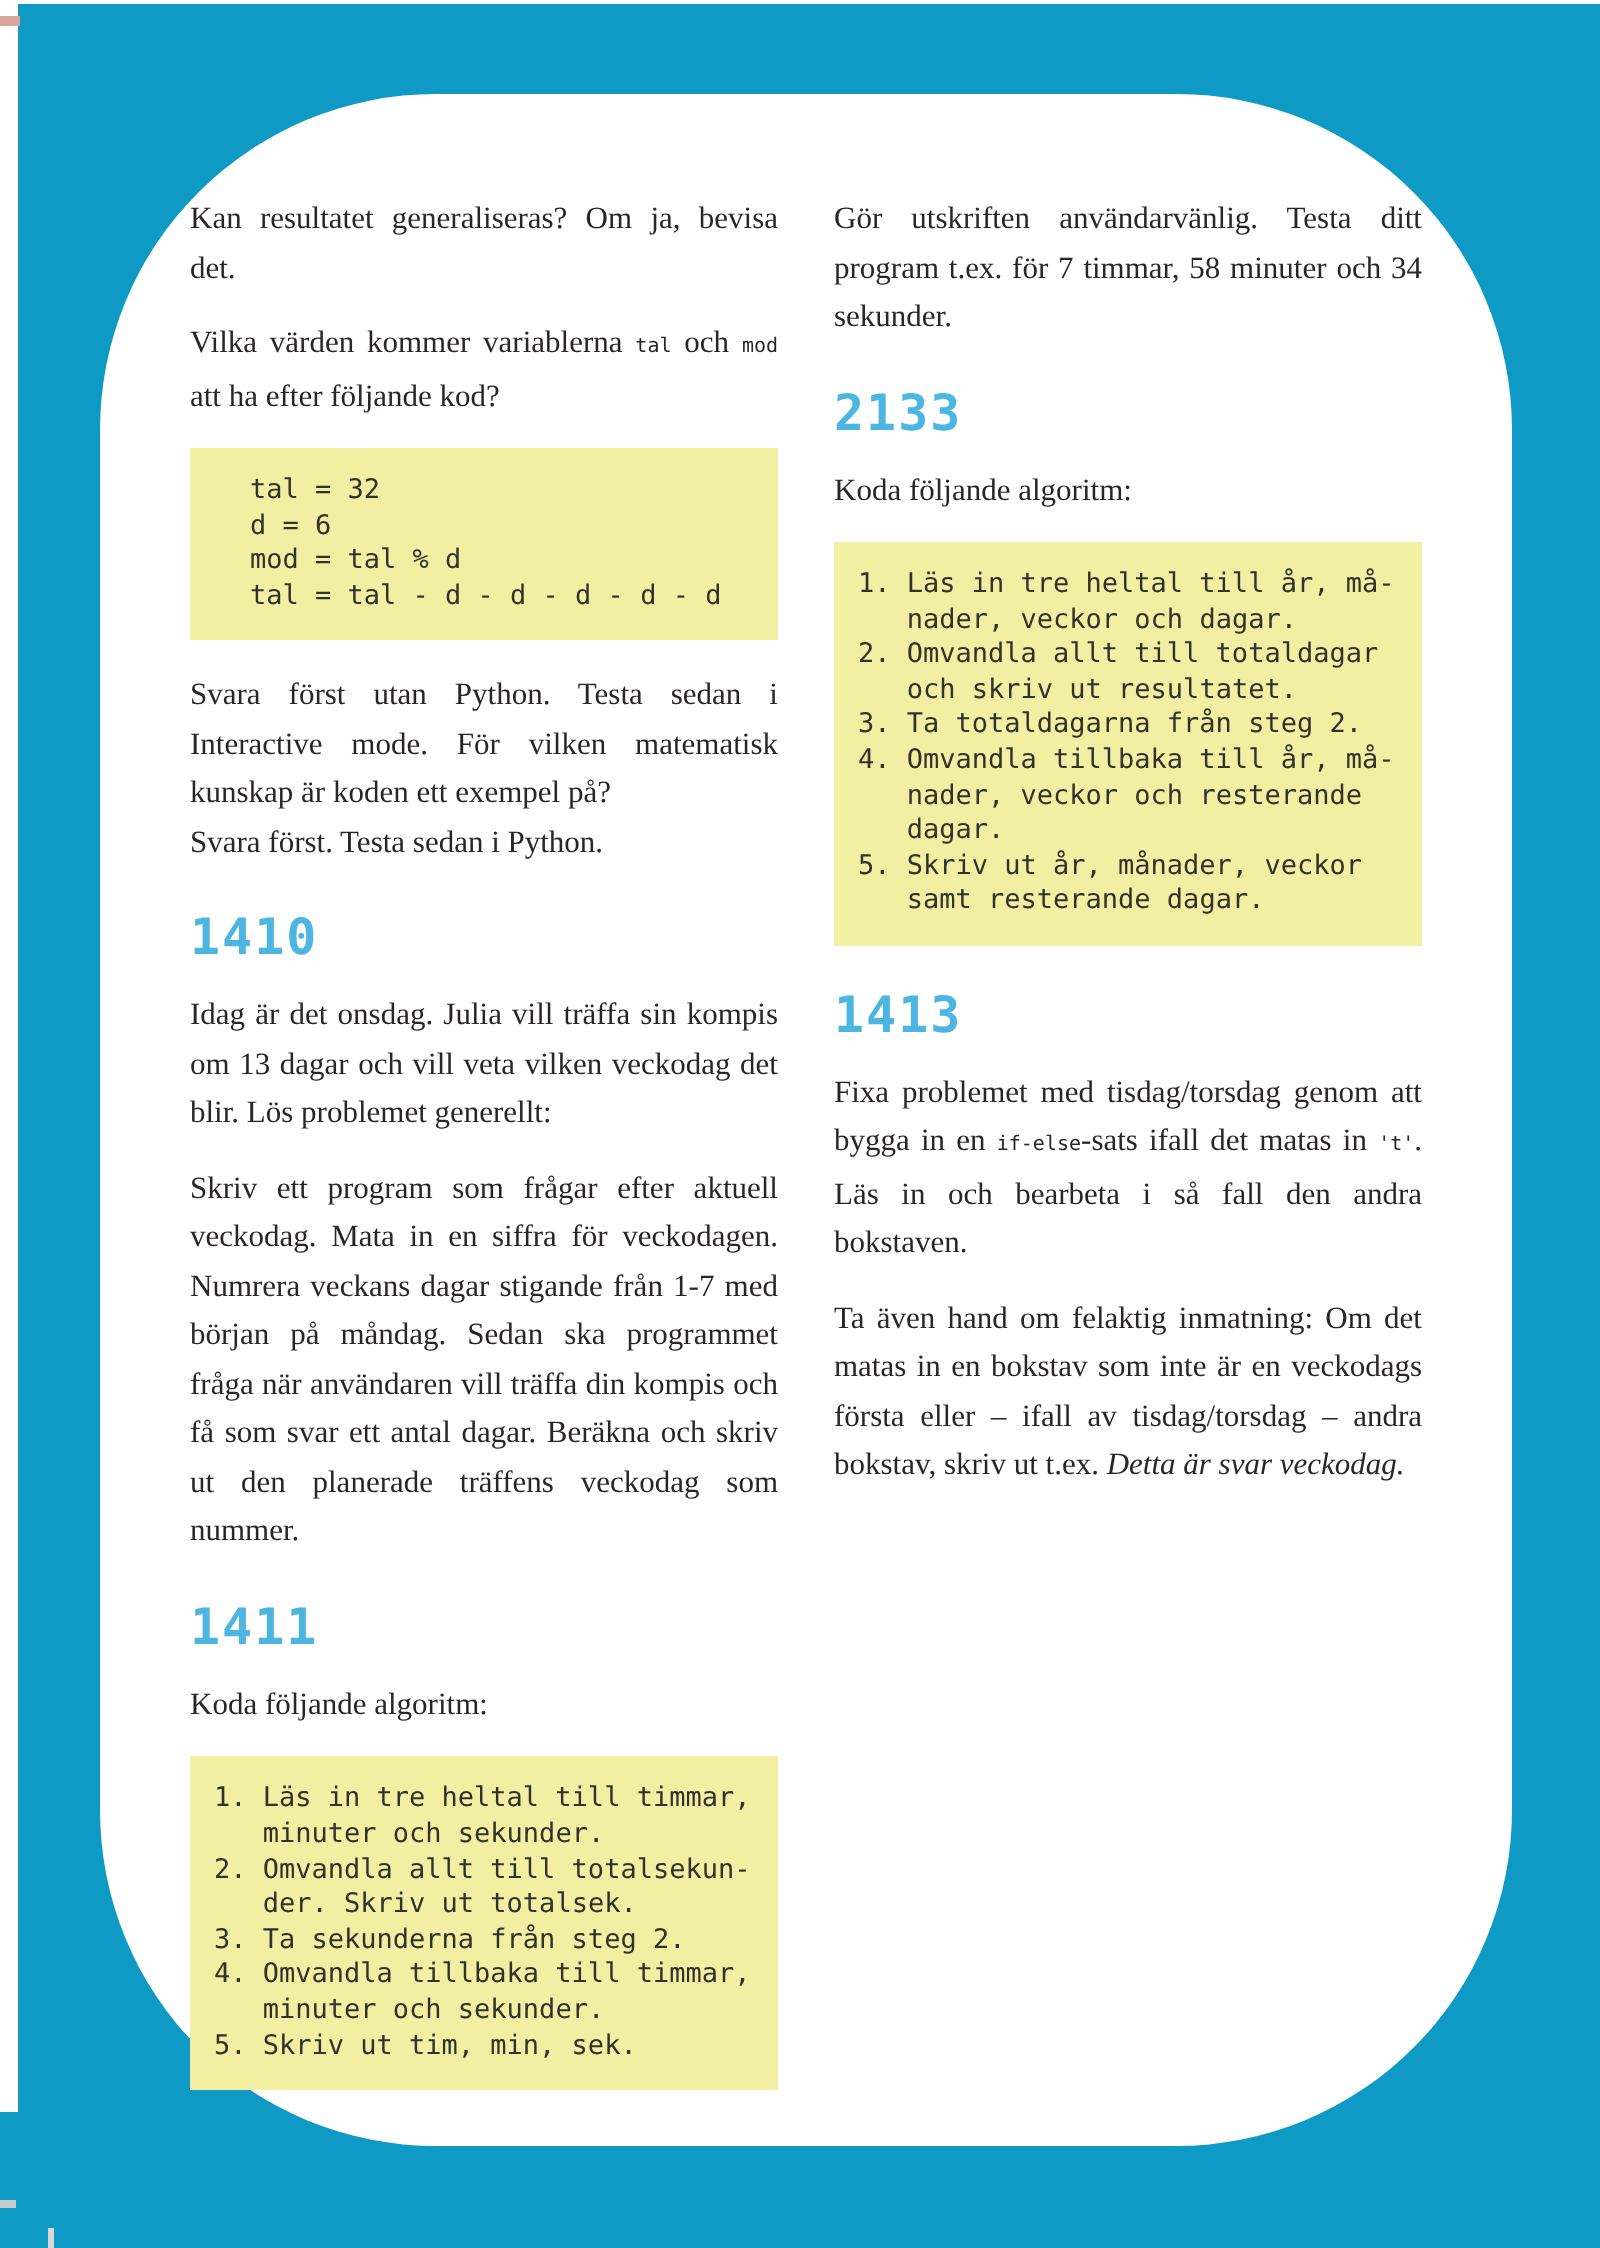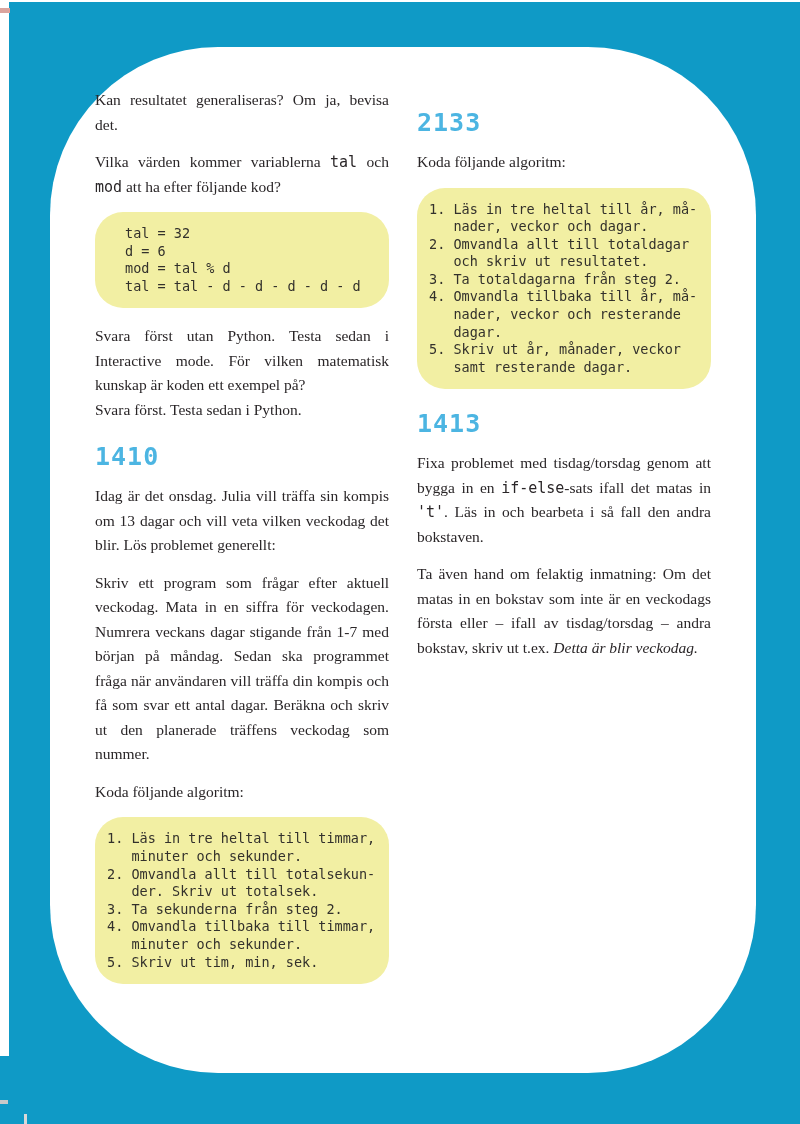--- a/index.html
+++ b/index.html
@@ -26,49 +26,48 @@
     position:absolute;left:0;top:0;width:9px;height:1056px;background:#ffffff;
   }
   .margin-strip-top{
     position:absolute;left:0;top:0;width:800px;height:2px;background:#ffffff;
   }
   .print-mark{position:absolute;}
   .mark-pink{left:0;top:8px;width:10px;height:5px;background:#daa49e;}
   .mark-gray-a{left:0;top:1100px;width:8px;height:4px;background:#c9c9c9;}
   .mark-gray-b{left:24px;top:1114px;width:3px;height:10px;background:#d8d8d8;}
   .columns{
-    position:absolute;left:95px;top:88px;width:616px;
+    position:absolute;left:95px;top:98px;width:616px;
     display:flex;gap:28px;
   }
   .column{width:294px;}
   p.body{
     margin:0 0 13px 0;
     font-size:15.5px;line-height:24.5px;color:var(--ink);
     text-align:justify;
     hyphens:auto;-webkit-hyphens:auto;
   }
   p.body code, .inline-code{
     font-family:"DejaVu Sans Mono", monospace;
-    font-size:15px;
+    font-size:10px;
   }
   p.body em{font-style:italic;}
   h2.exnum{
     margin:21px 0 13px 0;
     font-family:"DejaVu Sans Mono", monospace;
     font-weight:bold;font-size:25px;line-height:28px;
     letter-spacing:1px;color:var(--accent);
   }
   pre.codeblock{
     margin:13px 0 16px 0;
     background:var(--codebg);
     font-family:"DejaVu Sans Mono", monospace;
     font-size:13.5px;line-height:17.6px;color:#33312c;
     padding:13px 8px 13px 12px;
     white-space:pre-wrap;
-    border-radius:28px;
   }
   pre.codeblock.indented{padding-left:30px;}
 </style>
 </head>
 <body>
 
 <div class="frame"></div>
 <div class="margin-strip-top"></div>
 <div class="margin-strip-left"></div>
 <div class="content-area"></div>
@@ -82,42 +81,44 @@
     <p class="body">Kan resultatet generaliseras? Om ja, bevisa det.</p>
     <p class="body">Vilka värden kommer variablerna <code>tal</code> och <code>mod</code> att ha efter följande kod?</p>
     <pre class="codeblock indented">tal = 32
 d = 6
 mod = tal % d
 tal = tal - d - d - d - d - d</pre>
     <p class="body">Svara först utan Python. Testa sedan i Interactive mode. För vilken matematisk kunskap är koden ett exempel på?<br>Svara först. Testa sedan i Python.</p>
     <h2 class="exnum">1410</h2>
     <p class="body">Idag är det onsdag. Julia vill träffa sin kompis om 13 dagar och vill veta vilken veckodag det blir. Lös problemet generellt:</p>
     <p class="body">Skriv ett program som frågar efter aktuell veckodag. Mata in en siffra för veckodagen. Numrera veckans dagar stigande från 1-7 med början på måndag. Sedan ska programmet fråga när användaren vill träffa din kompis och få som svar ett antal dagar. Beräkna och skriv ut den planerade träffens veckodag som nummer.</p>
+    <h2 class="exnum">1411</h2>
     <p class="body">Koda följande algoritm:</p>
     <pre class="codeblock">1. Läs in tre heltal till timmar,
    minuter och sekunder.
 2. Omvandla allt till totalsekun-
    der. Skriv ut totalsek.
 3. Ta sekunderna från steg 2.
 4. Omvandla tillbaka till timmar,
    minuter och sekunder.
 5. Skriv ut tim, min, sek.</pre>
   </div>
 
   <div class="column">
+    <p class="body">Gör utskriften användarvänlig. Testa ditt program t.ex. för 7 timmar, 58 minuter och 34 sekunder.</p>
     <h2 class="exnum">2133</h2>
     <p class="body">Koda följande algoritm:</p>
     <pre class="codeblock">1. Läs in tre heltal till år, må-
    nader, veckor och dagar.
 2. Omvandla allt till totaldagar
    och skriv ut resultatet.
 3. Ta totaldagarna från steg 2.
 4. Omvandla tillbaka till år, må-
    nader, veckor och resterande
    dagar.
 5. Skriv ut år, månader, veckor
    samt resterande dagar.</pre>
     <h2 class="exnum">1413</h2>
     <p class="body">Fixa problemet med tisdag/torsdag genom att bygga in en <code>if-else</code>-sats ifall det matas in <code>'t'</code>. Läs in och bearbeta i så fall den andra bokstaven.</p>
-    <p class="body">Ta även hand om felaktig inmatning: Om det matas in en bokstav som inte är en veckodags första eller – ifall av tisdag/torsdag – andra bokstav, skriv ut t.ex. <em>Detta är blir veckodag.</em></p>
+    <p class="body">Ta även hand om felaktig inmatning: Om det matas in en bokstav som inte är en veckodags första eller – ifall av tisdag/torsdag – andra bokstav, skriv ut t.ex. <em>Detta är svar veckodag.</em></p>
   </div>
 
 </div>
 
 </body></html>

